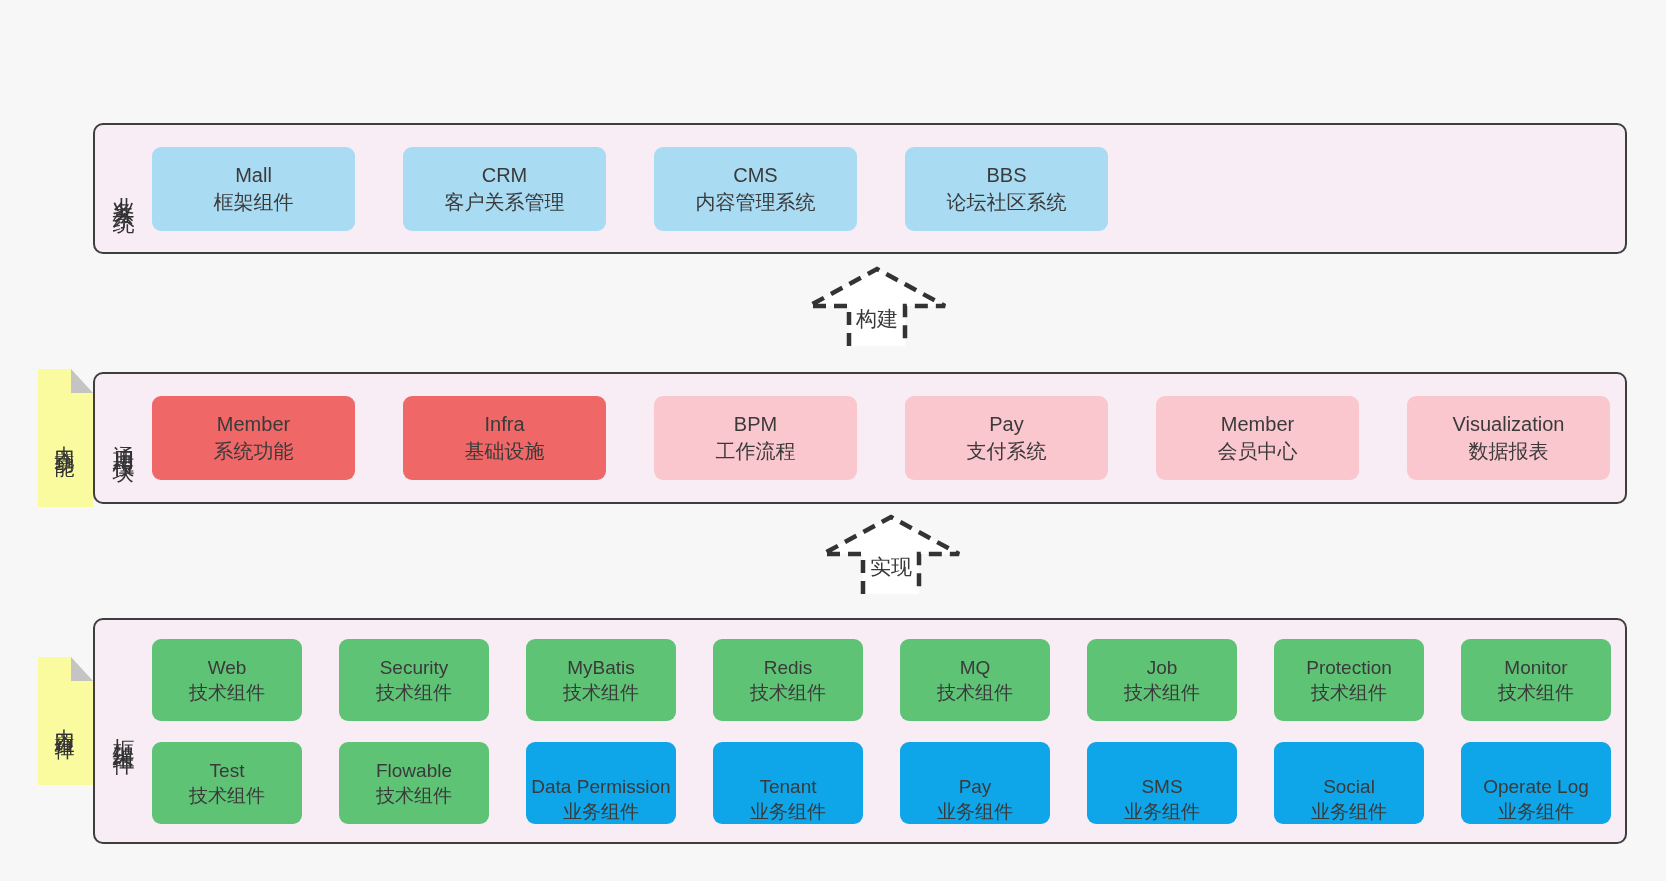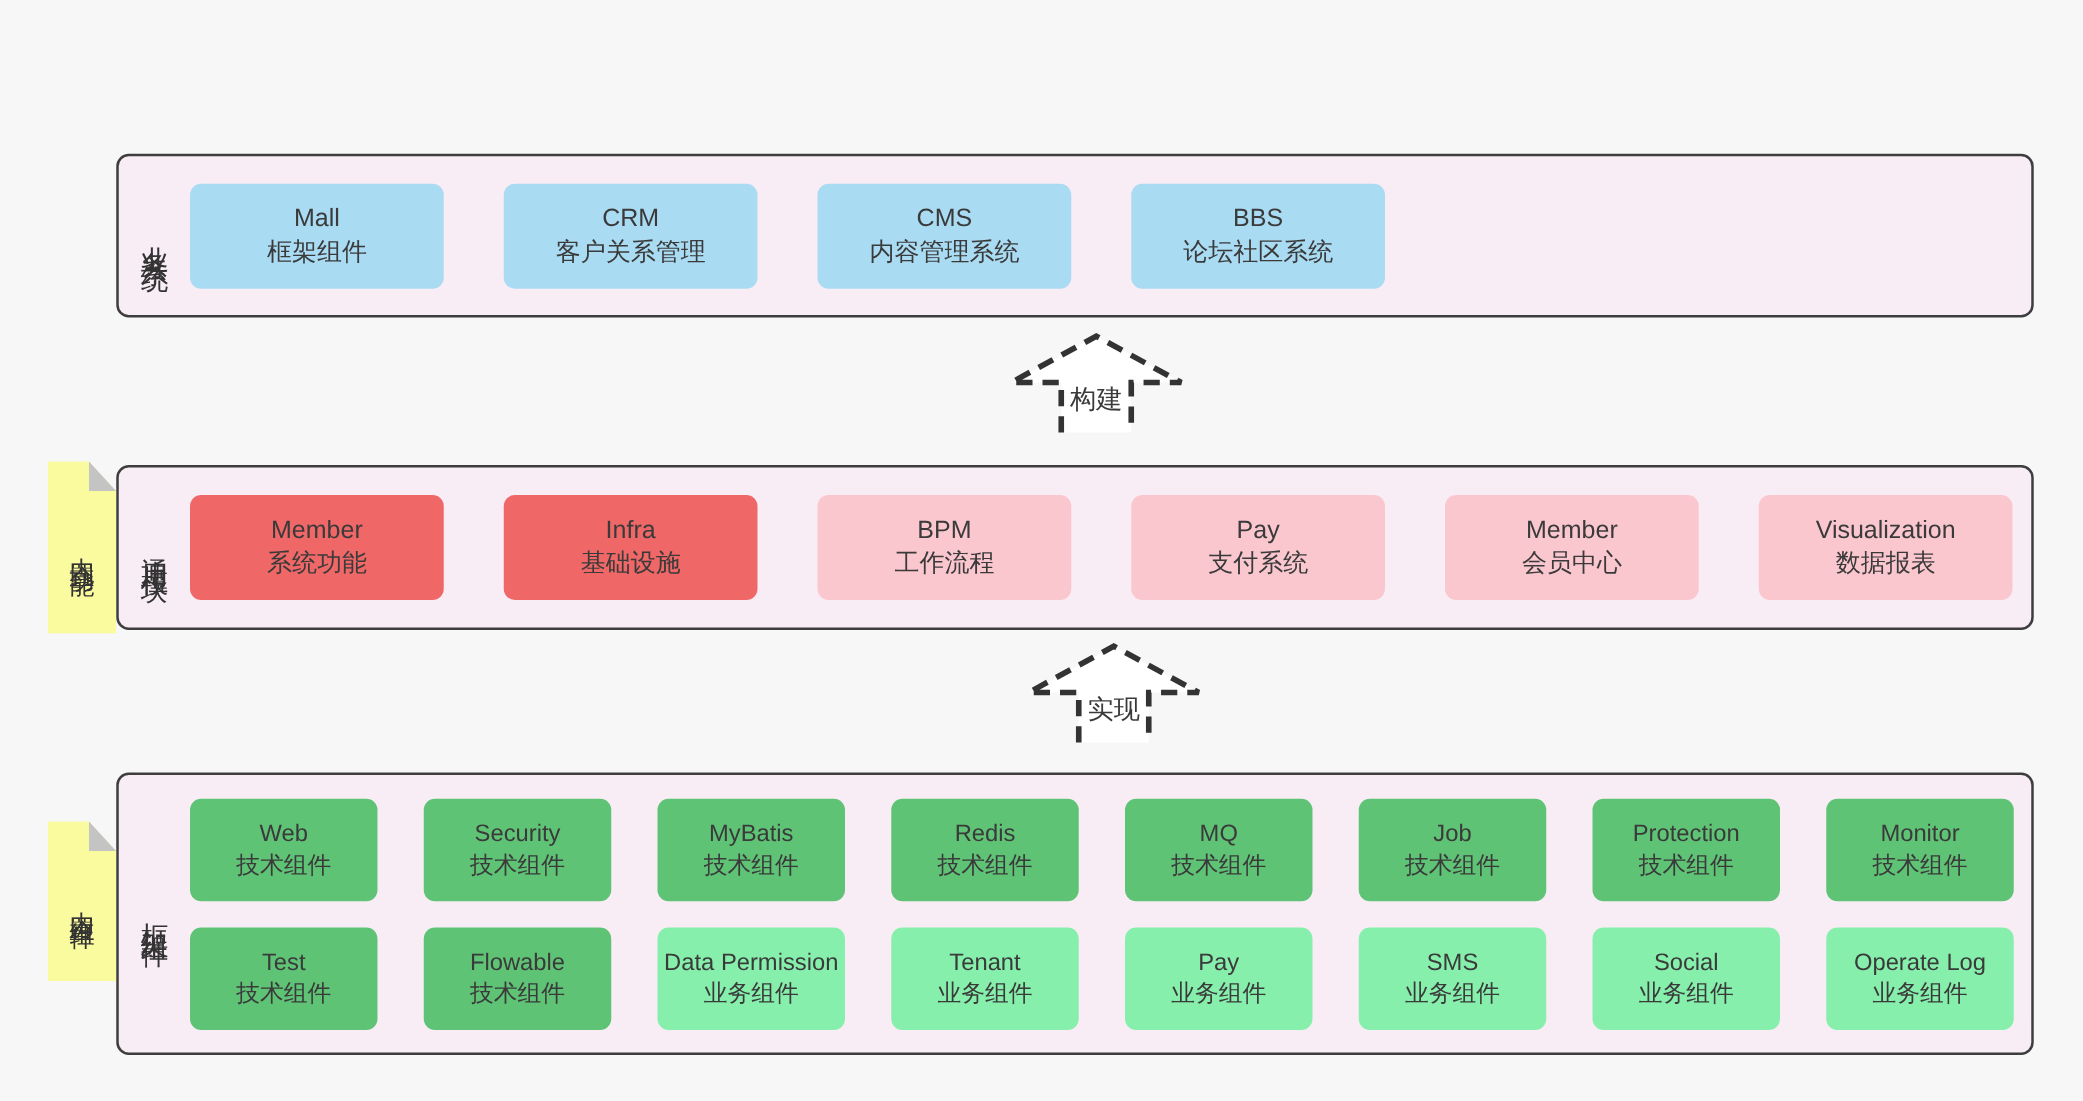--- a/index.html
+++ b/index.html
@@ -40,21 +40,21 @@
     box-sizing:border-box;border-radius:9px;
     display:flex;flex-direction:column;align-items:center;justify-content:center;
     text-align:center;
   }
   .box-lg{width:203px;height:84px;font-size:20px;line-height:27px;}
   .box-sm{width:150px;height:82px;font-size:19px;line-height:25px;}
   .blue{background:#a9dbf3;}
   .red{background:#ef6767;}
   .pink{background:#fbc7cf;}
   .green{background:#5fc376;}
-  .lightgreen{background:#86efac;}
+  .lightgreen{background:#0ea5e9;justify-content:flex-end;}
 
   
   .sticky{position:absolute;left:-57px;width:55px;z-index:0;}
   #sticky-modules{top:-5px;height:138px;}
   #sticky-framework{top:37px;height:128px;}
   .sticky-bg{
     position:absolute;inset:0;background:#fafa9e;
     clip-path:polygon(0 0,calc(100% - 22px) 0,100% 24px,100% 100%,0 100%);
   }
   .fold{

